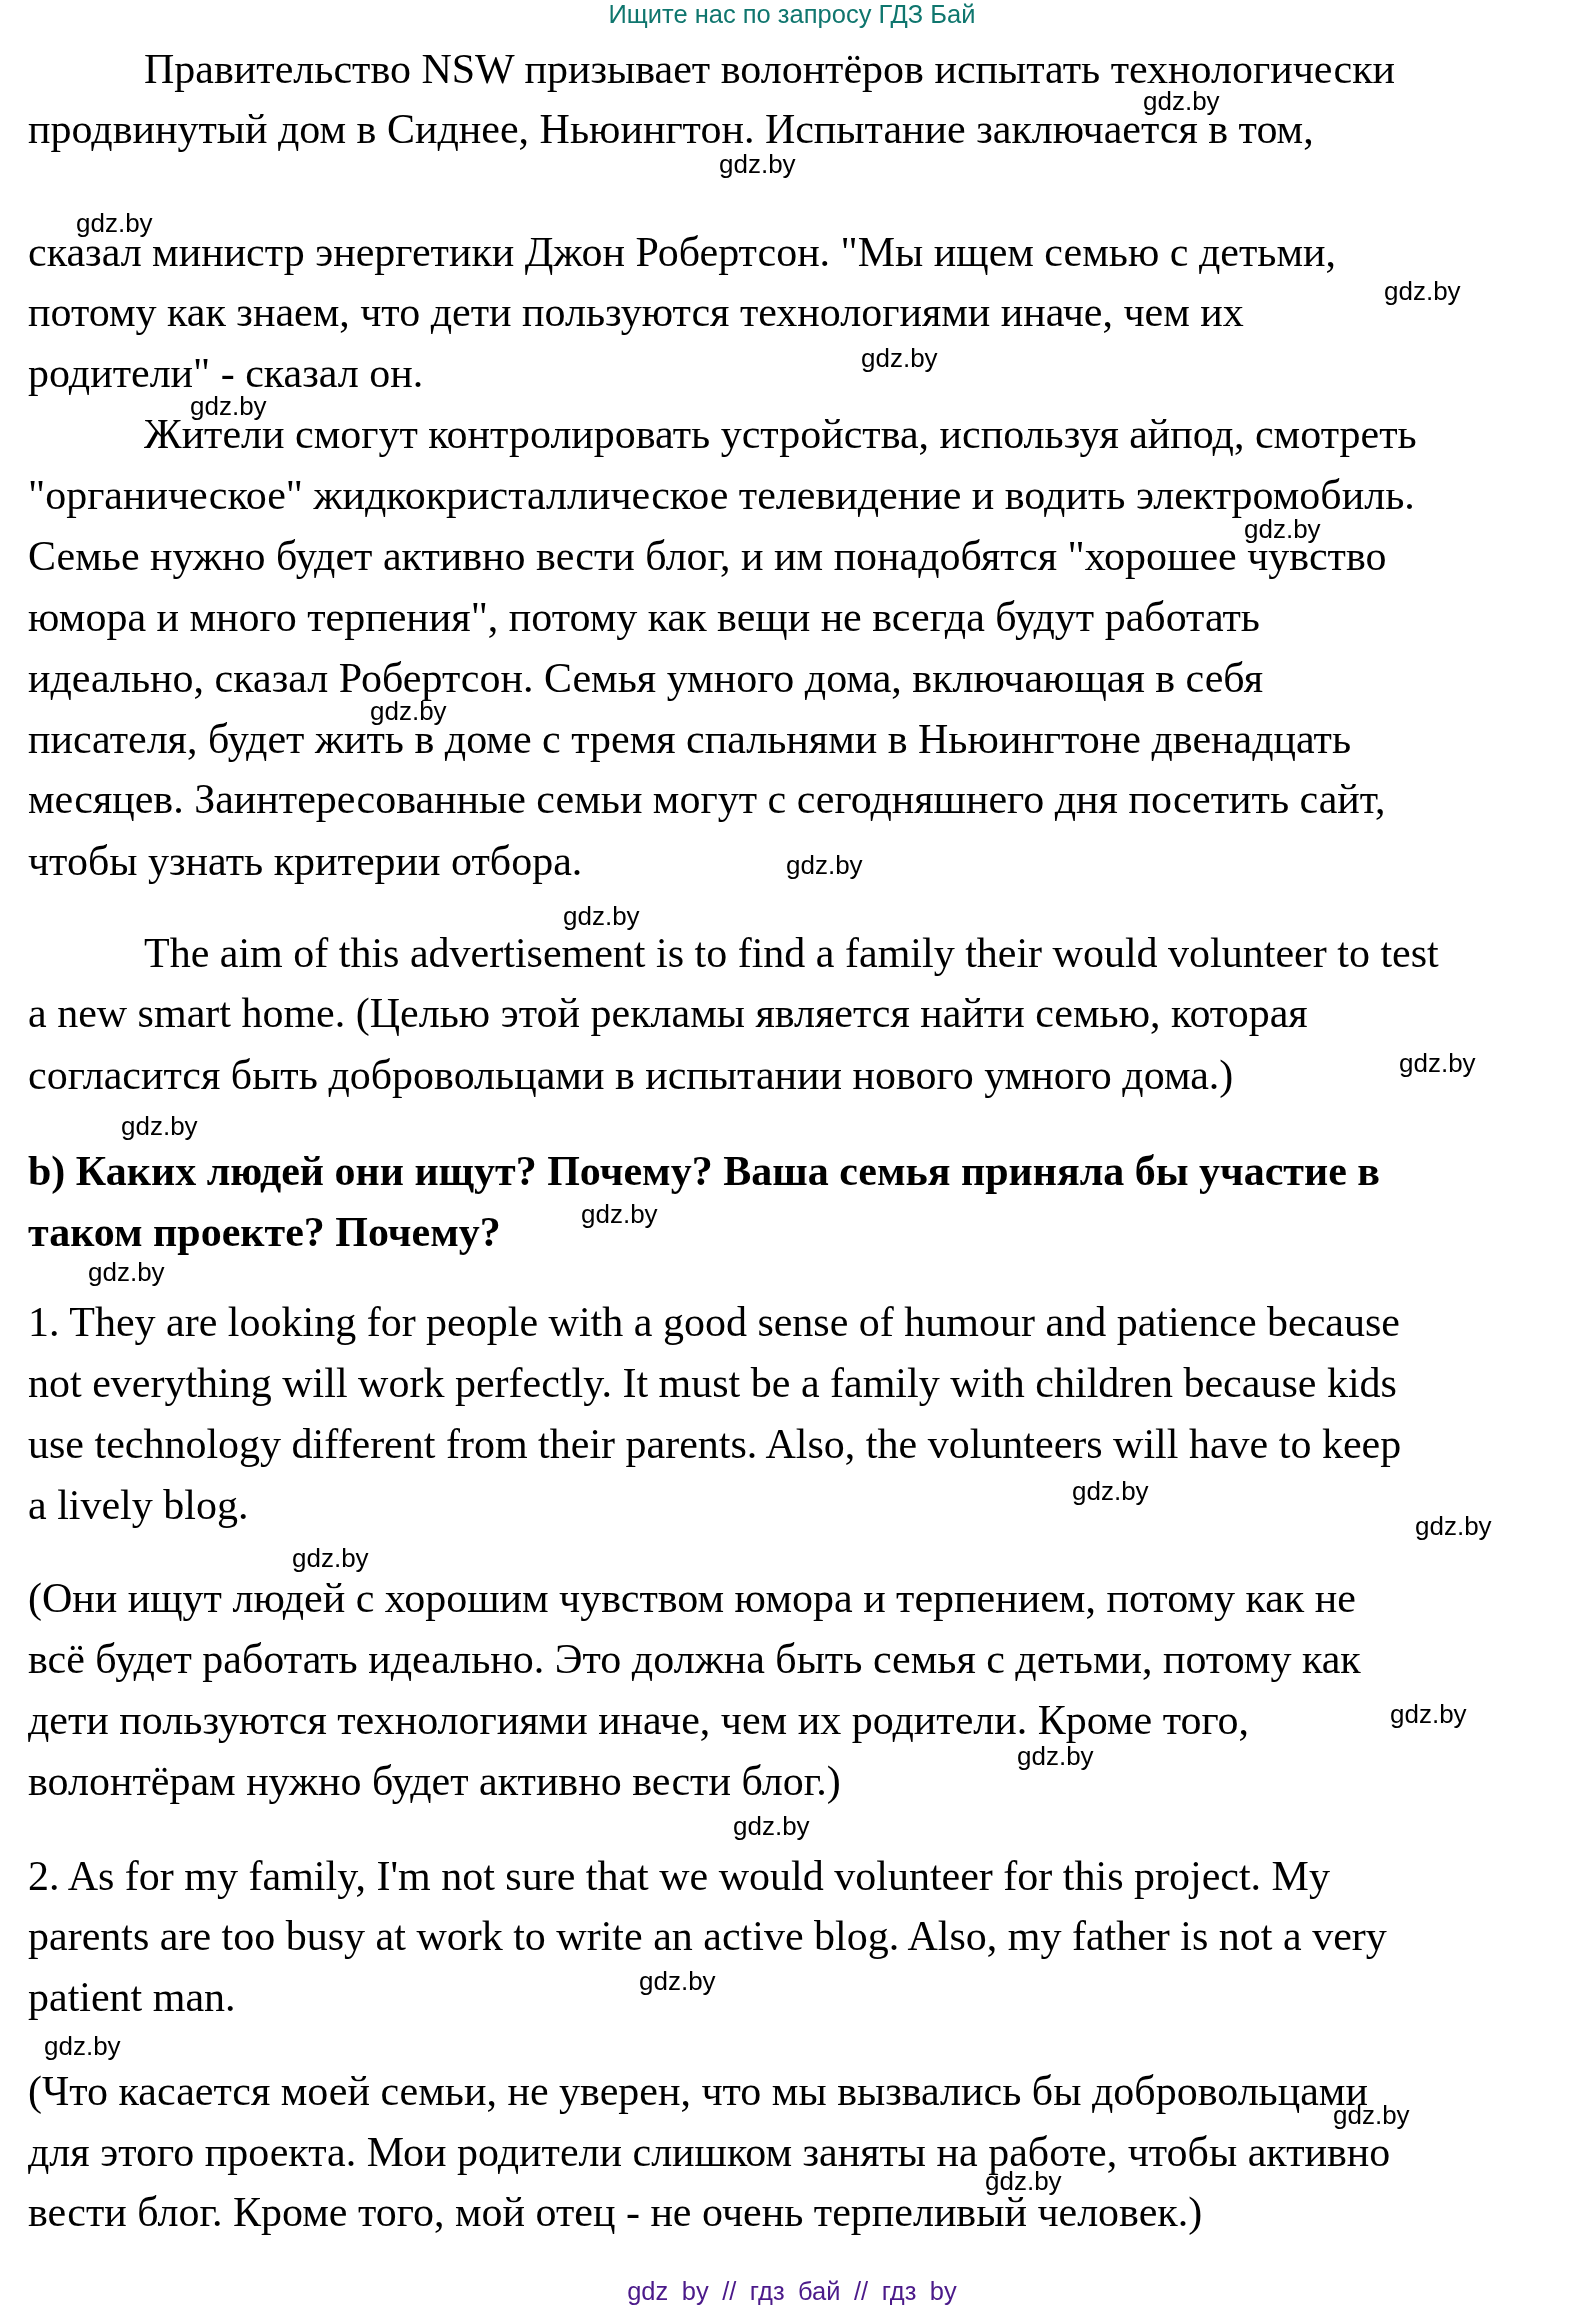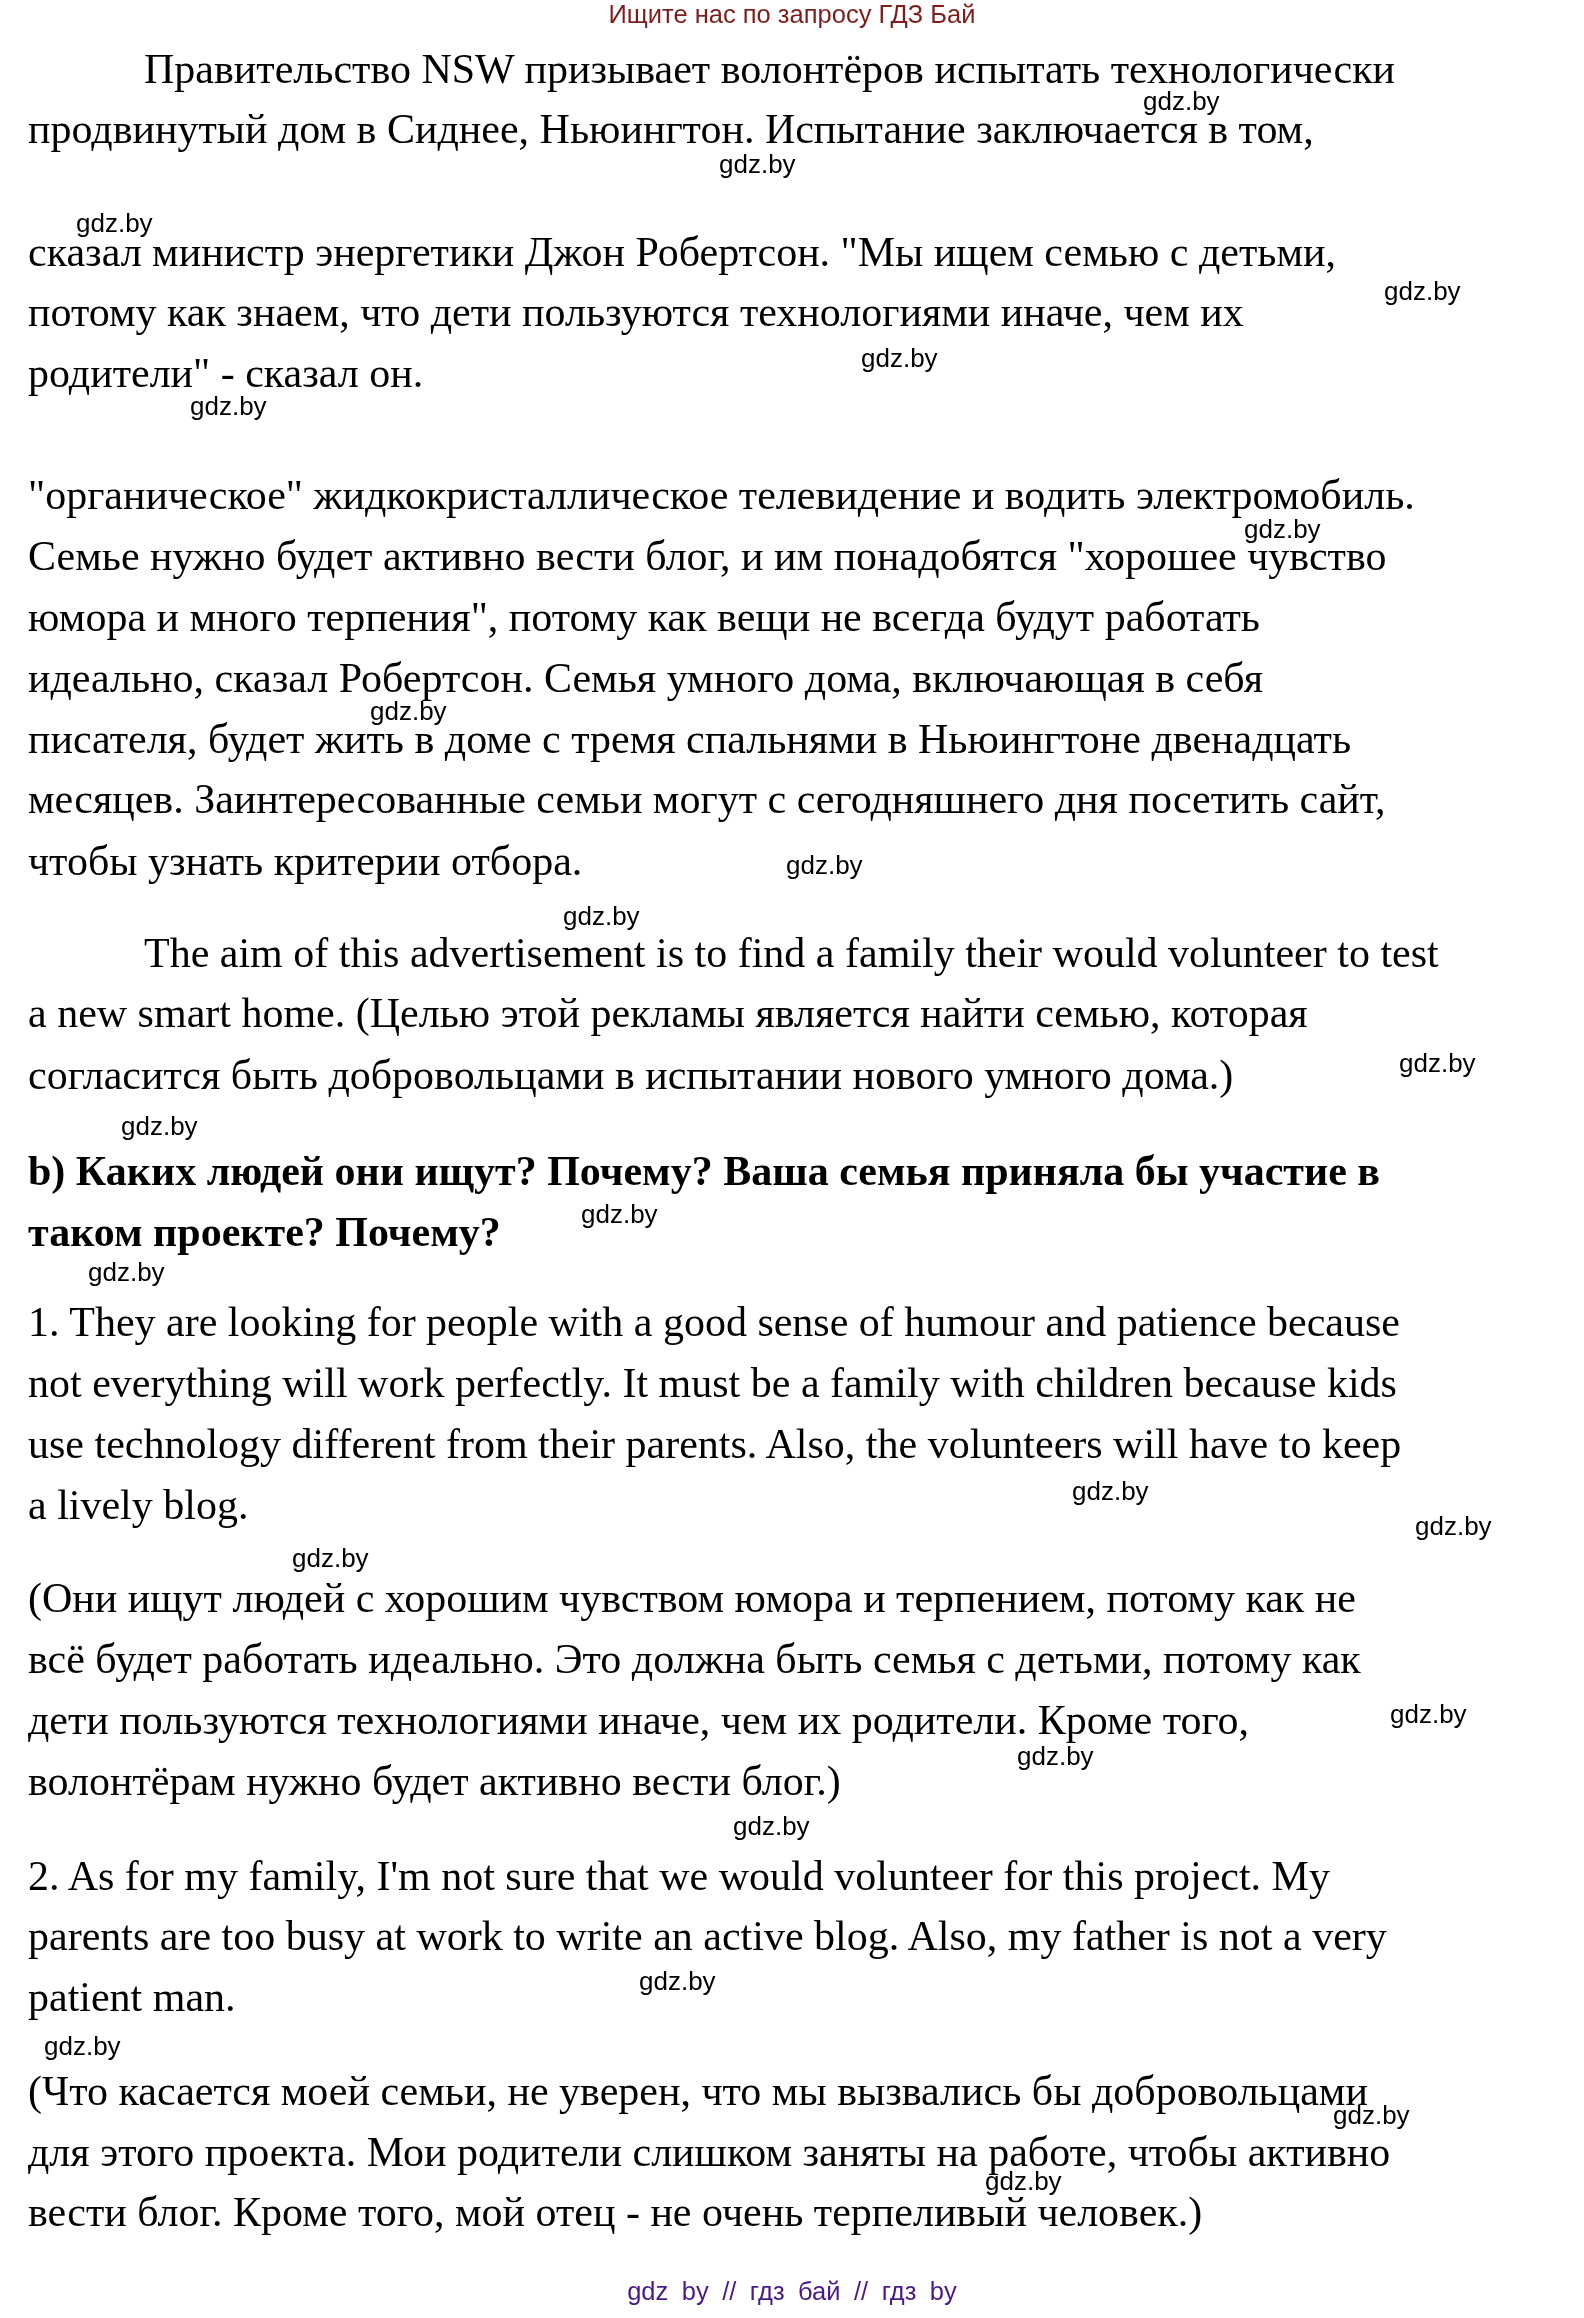--- a/index.html
+++ b/index.html
@@ -1,37 +1,38 @@
 <!DOCTYPE html>
 <html style="font-size:12.8px"><head>
 <meta charset="utf-8">
 <style>
   html,body{margin:0;padding:0;background:#ffffff;}
   body{width:1584px;height:2319px;position:relative;overflow:hidden;}
   .page{position:absolute;left:0;top:0;width:1584px;height:2319px;}
   .top-banner{position:absolute;top:0;left:0;width:1584px;text-align:center;
-    font-family:"Liberation Sans",sans-serif;font-size:25.5px;color:#7f1d1d;line-height:29px;}
+    font-family:"Liberation Sans",sans-serif;font-size:25.5px;color:#0f766e;line-height:29px;}
   .line{position:absolute;left:28px;font-family:"Liberation Serif",serif;
     font-size:42px;color:#000;white-space:nowrap;line-height:48px;}
   .line.b{font-weight:bold;}
   .wm{position:absolute;font-family:"Liberation Sans",sans-serif;font-size:26px;color:#000;line-height:24px;}
   .footer{position:absolute;top:2277px;left:0;width:1584px;text-align:center;
     font-family:"Liberation Sans",sans-serif;font-size:25.5px;color:#4b1a8a;line-height:29px;word-spacing:6.4px;}
 </style>
 </head>
 <body>
 
 <div class="page">
   <div class="top-banner">Ищите нас по запросу ГДЗ Бай</div>
 
   <div class="line" style="top:45px;left:144px">Правительство NSW призывает волонтёров испытать технологически</div>
   <div class="line" style="top:105px">продвинутый дом в Сиднее, Ньюингтон. Испытание заключается в том,</div>
   <div class="line" style="top:228px">сказал министр энергетики Джон Робертсон. "Мы ищем семью с детьми,</div>
   <div class="line" style="top:288px">потому как знаем, что дети пользуются технологиями иначе, чем их</div>
   <div class="line" style="top:349px">родители" - сказал он.</div>
+  <div class="line" style="top:410px;left:144px">Жители смогут контролировать устройства, используя айпод, смотреть</div>
   <div class="line" style="top:471px">"органическое" жидкокристаллическое телевидение и водить электромобиль.</div>
   <div class="line" style="top:532px">Семье нужно будет активно вести блог, и им понадобятся "хорошее чувство</div>
   <div class="line" style="top:593px">юмора и много терпения", потому как вещи не всегда будут работать</div>
   <div class="line" style="top:654px">идеально, сказал Робертсон. Семья умного дома, включающая в себя</div>
   <div class="line" style="top:715px">писателя, будет жить в доме с тремя спальнями в Ньюингтоне двенадцать</div>
   <div class="line" style="top:775px">месяцев. Заинтересованные семьи могут с сегодняшнего дня посетить сайт,</div>
   <div class="line" style="top:837px">чтобы узнать критерии отбора.</div>
   <div class="line" style="top:929px;left:144px">The aim of this advertisement is to find a family their would volunteer to test</div>
   <div class="line" style="top:989px">a new smart home. (Целью этой рекламы является найти семью, которая</div>
   <div class="line" style="top:1051px">согласится быть добровольцами в испытании нового умного дома.)</div>

